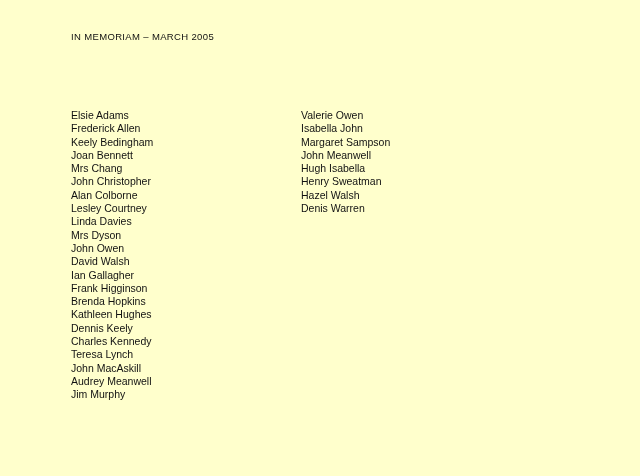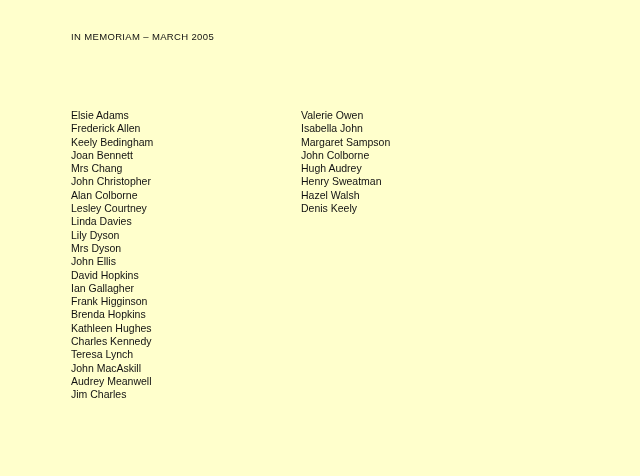--- a/index.html
+++ b/index.html
@@ -70,41 +70,41 @@
     <div class="col col-1">
       <div class="name">Elsie Adams</div>
       <div class="name">Frederick Allen</div>
       <div class="name">Keely Bedingham</div>
       <div class="name">Joan Bennett</div>
       <div class="name">Mrs Chang</div>
       <div class="name">John Christopher</div>
       <div class="name">Alan Colborne</div>
       <div class="name">Lesley Courtney</div>
       <div class="name">Linda Davies</div>
-      <div class="name">Lily Dyson</div>
       <div class="name">Mrs Dyson</div>
-      <div class="name">John Ellis</div>
-      <div class="name">David Hopkins</div>
+      <div class="name">John Owen</div>
+      <div class="name">David Walsh</div>
       <div class="name">Ian Gallagher</div>
       <div class="name">Frank Higginson</div>
       <div class="name">Brenda Hopkins</div>
       <div class="name">Kathleen Hughes</div>
+      <div class="name">Dennis Keely</div>
       <div class="name">Charles Kennedy</div>
       <div class="name">Teresa Lynch</div>
       <div class="name">John MacAskill</div>
       <div class="name">Audrey Meanwell</div>
-      <div class="name">Jim Charles</div>
+      <div class="name">Jim Murphy</div>
     </div>
 
     <div class="col col-2">
       <div class="name">Valerie Owen</div>
       <div class="name">Isabella John</div>
       <div class="name">Margaret Sampson</div>
-      <div class="name">John Colborne</div>
-      <div class="name">Hugh Audrey</div>
+      <div class="name">John Meanwell</div>
+      <div class="name">Hugh Isabella</div>
       <div class="name">Henry Sweatman</div>
       <div class="name">Hazel Walsh</div>
-      <div class="name">Denis Keely</div>
+      <div class="name">Denis Warren</div>
     </div>
 
   </div>
 
 </div>
 
 </body></html>

